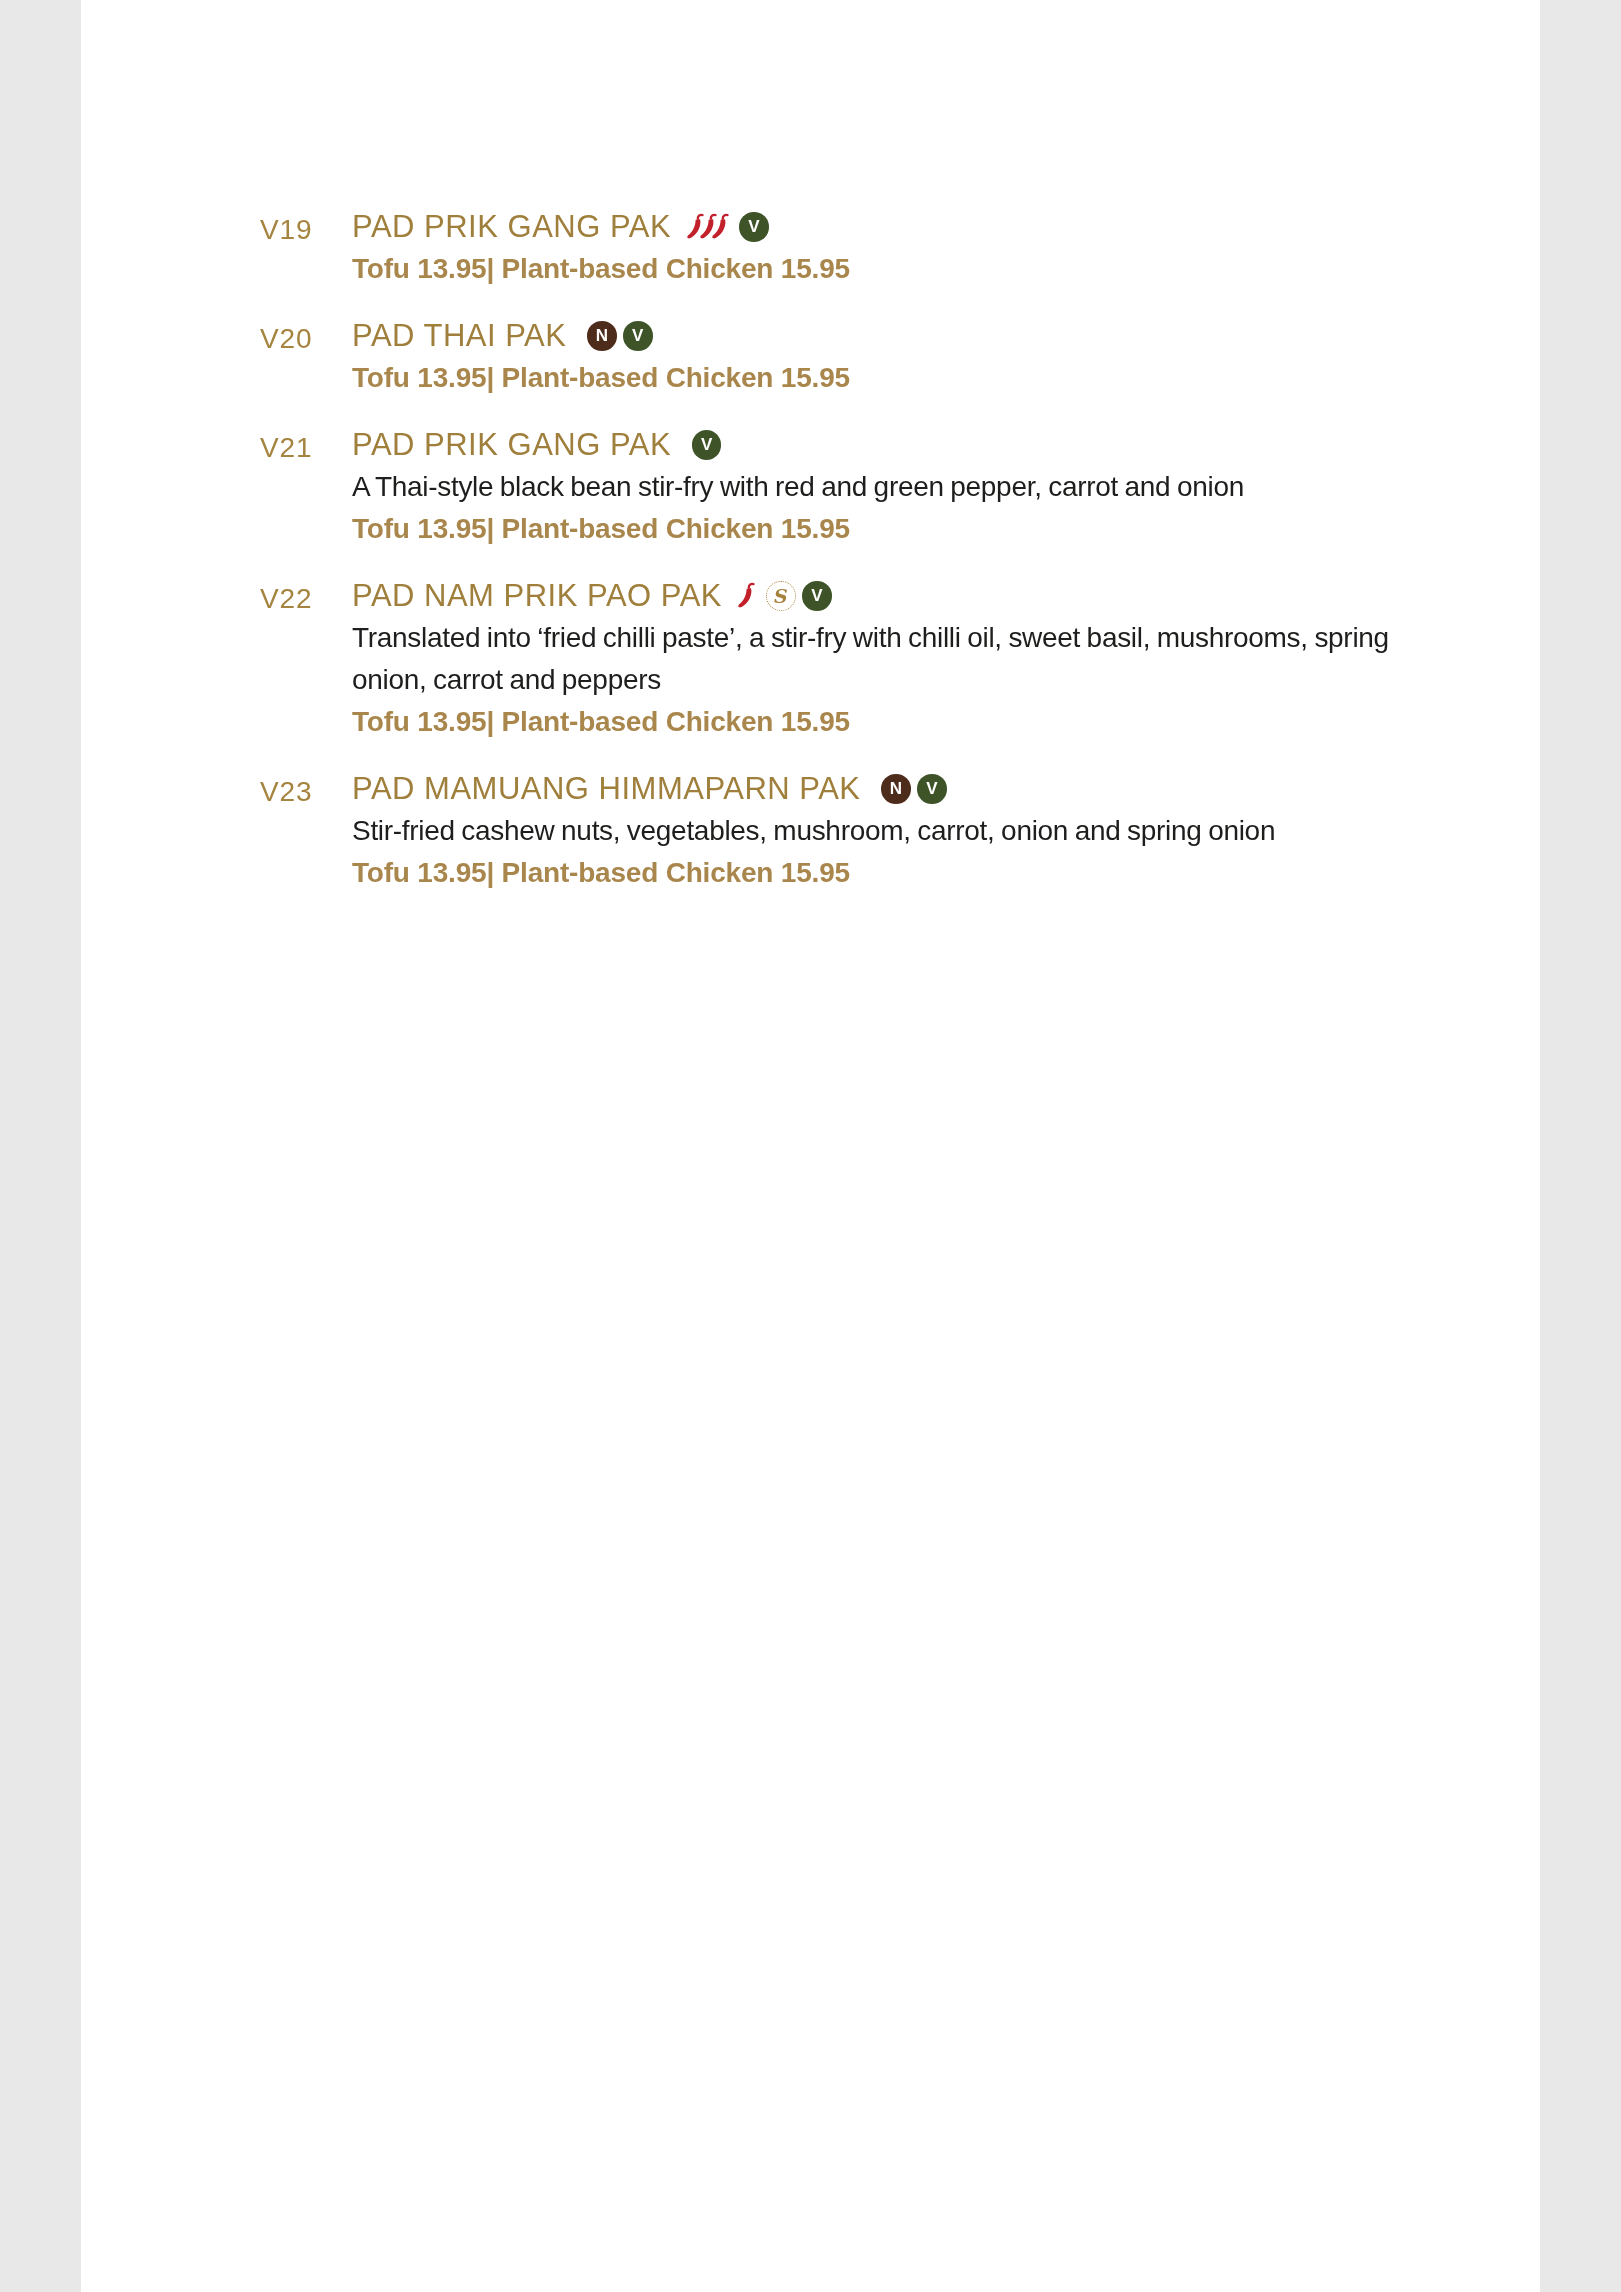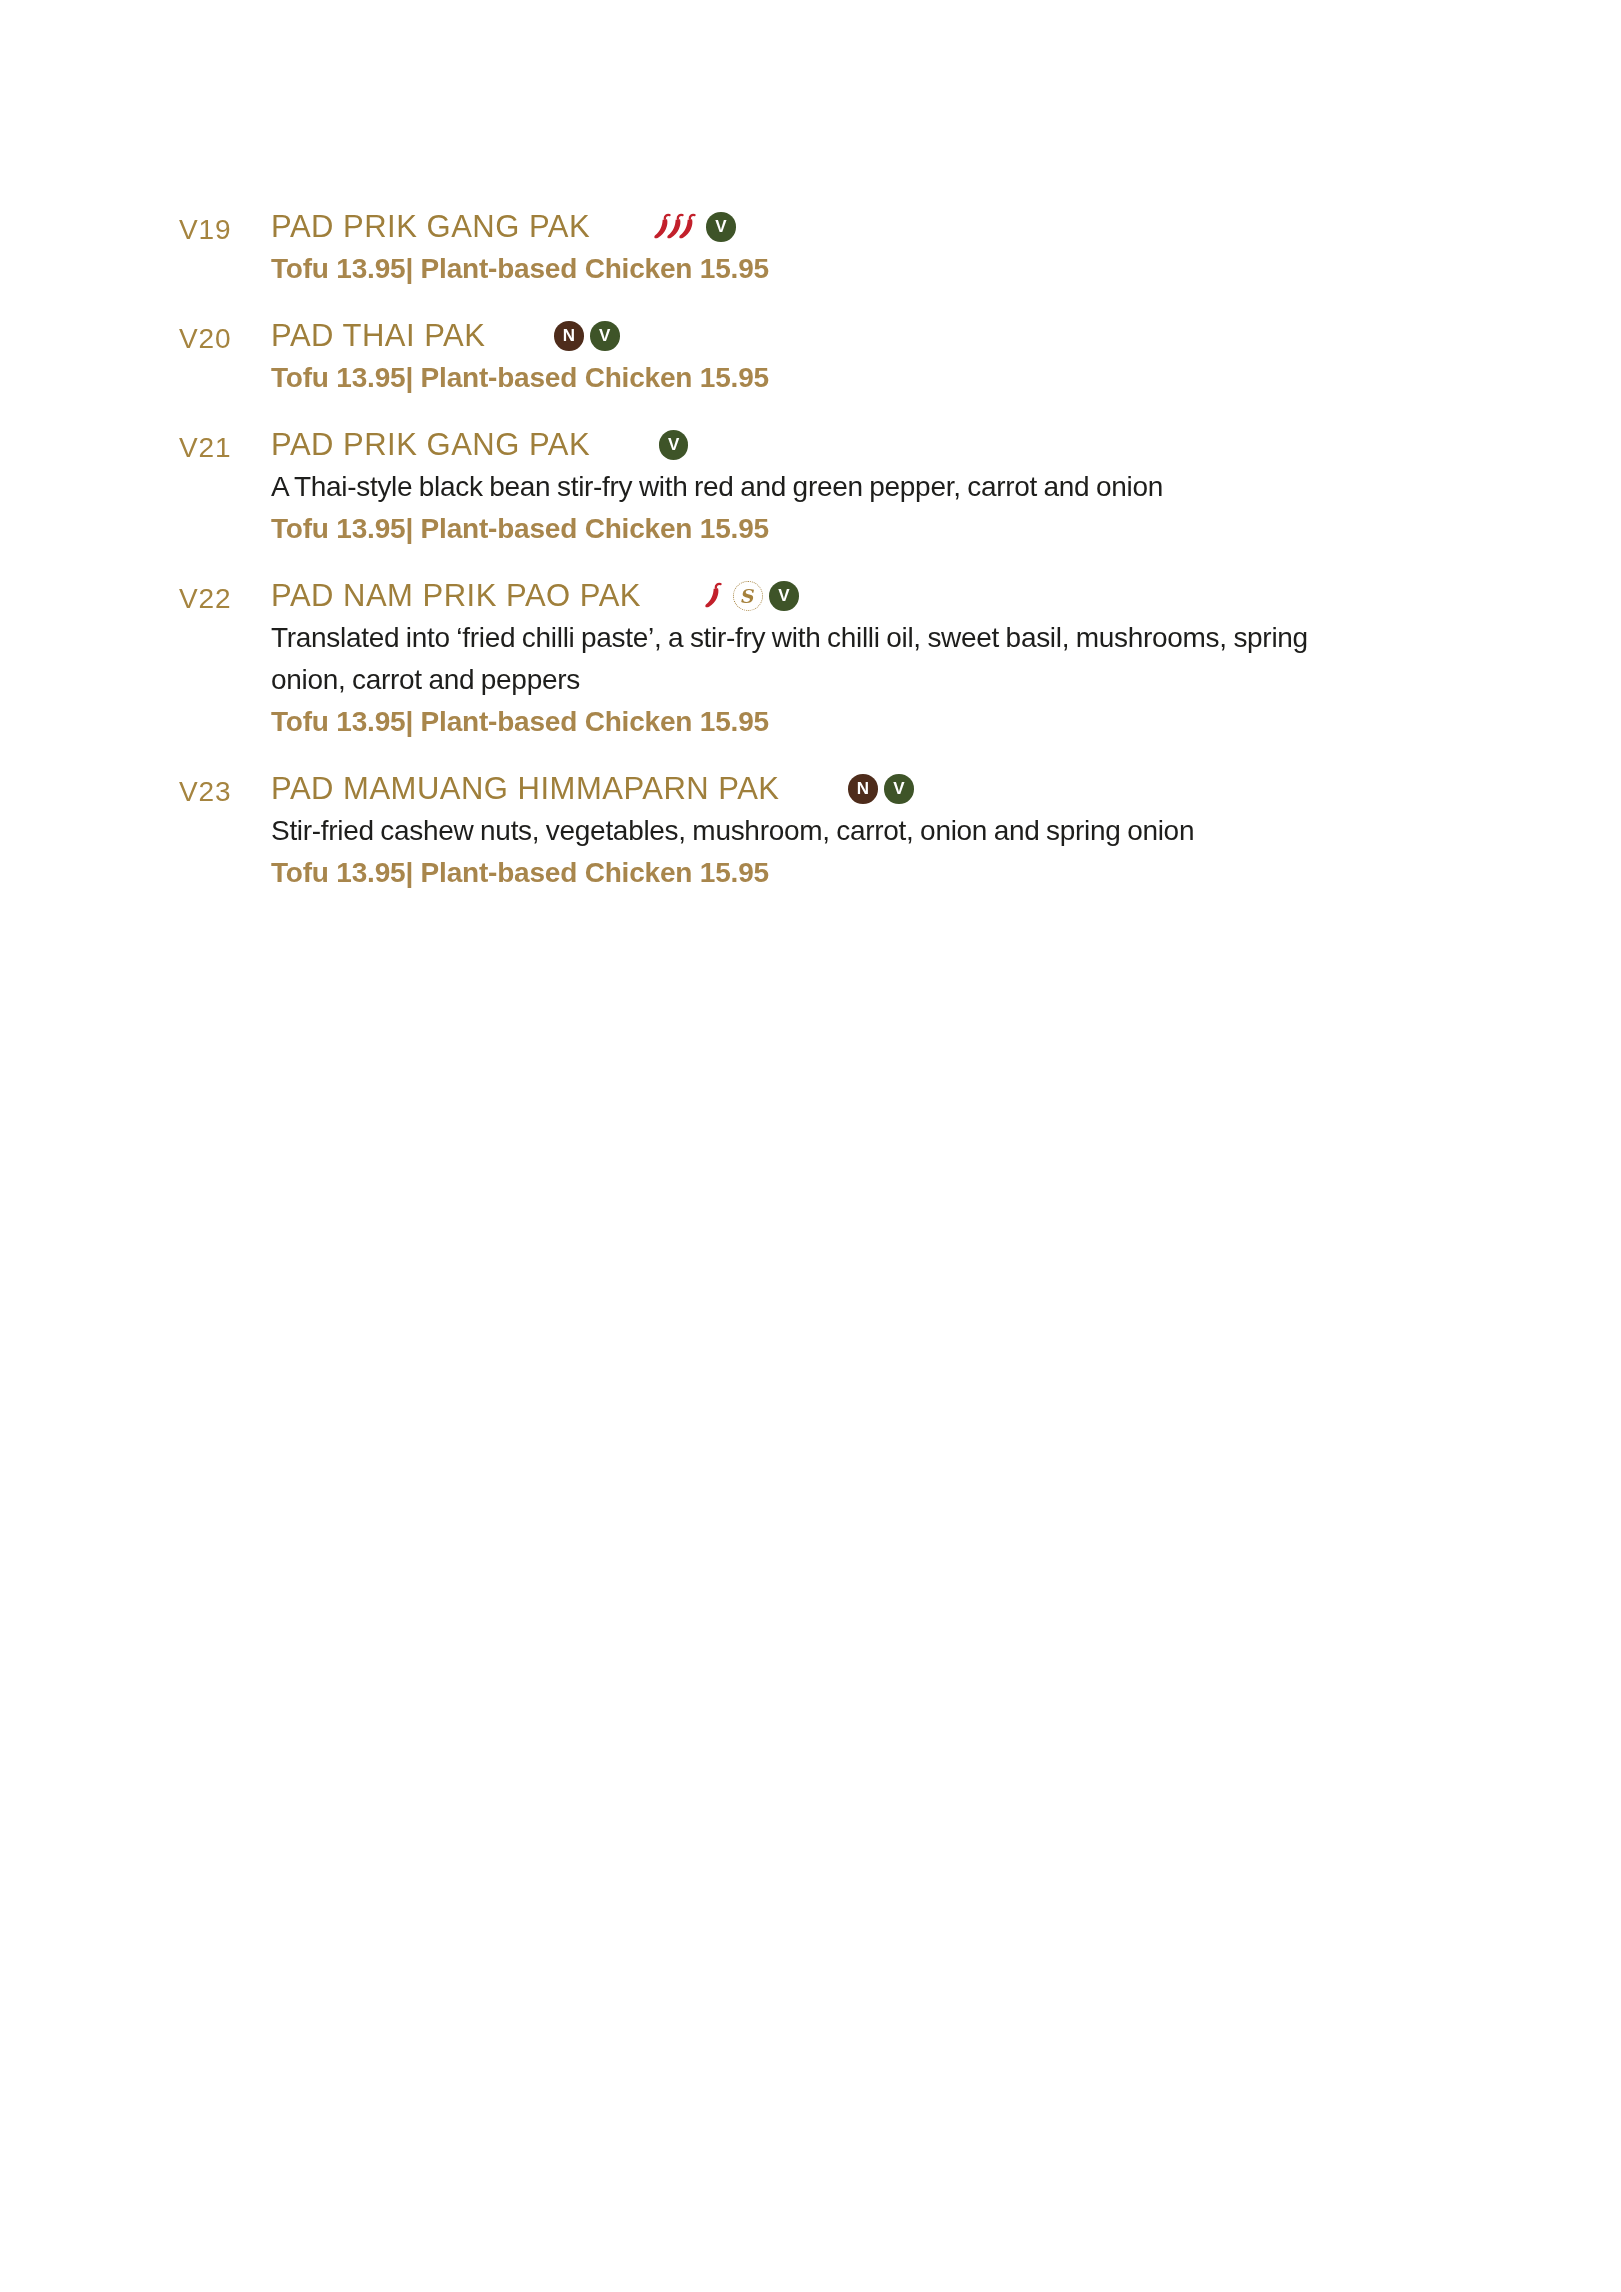--- a/index.html
+++ b/index.html
@@ -12,21 +12,21 @@
     --nuts_brown: #4E2C1B;
     --signature_gold: #A5813C;
     --page_bg: #FFFFFF;
   }
   * { margin: 0; padding: 0; box-sizing: border-box; }
   html, body { background: #e8e8e8; }
   body { font-family: "Liberation Sans", "DejaVu Sans", sans-serif; }
 
   .page {
     position: relative;
-    width: 1621px;
+    width: 1459px;
     height: 2293px;
     margin: 0 auto;
     background: var(--page_bg);
     overflow: hidden;
   }
 
   .menu-list {
     padding-top: 206px;
     padding-left: 179px;
     padding-right: 107px;
@@ -44,21 +44,20 @@
     padding-top: 2.7px;
     letter-spacing: 0.9px;
     color: var(--gold_number);
   }
 
   .title-row {
     display: flex;
     align-items: center;
     line-height: 42px;
     white-space: nowrap;
-    gap: 48px;
   }
 
   .item-title {
     font-size: 31px;
     letter-spacing: 0.5px;
     color: var(--gold_title);
   }
 
   .item-icons {
     display: inline-flex;

